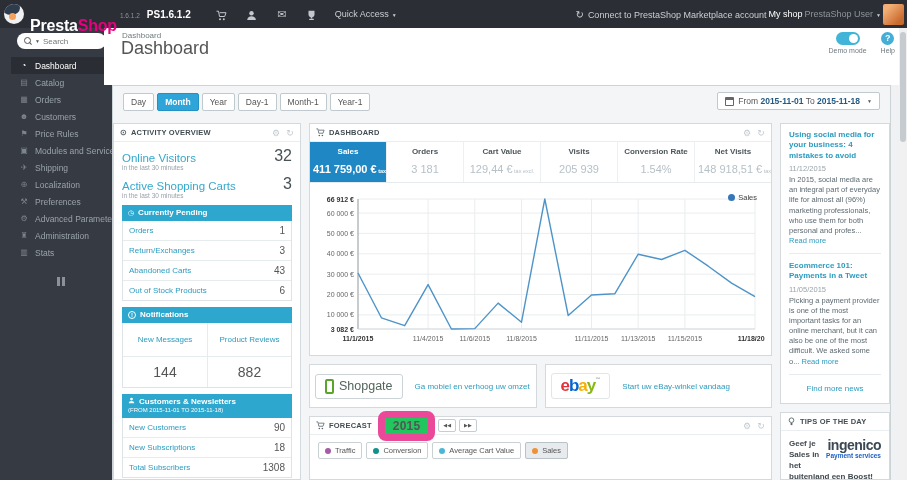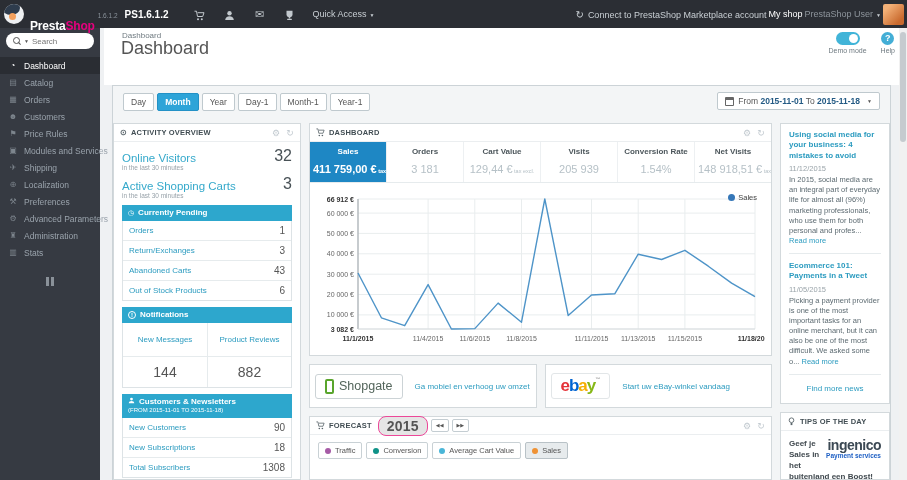--- a/index.html
+++ b/index.html
@@ -4,36 +4,36 @@
 <style>
   * { box-sizing:border-box; margin:0; padding:0; }
   html,body { width:907px; height:480px; overflow:hidden; }
   body { font-family:"Liberation Sans",sans-serif; background:#eff1f3; position:relative; color:#555; }
 
   
   #topbar { position:absolute; top:0; left:0; right:0; height:28px; background:#2b2e34; display:flex; align-items:center; color:#c9cfd4; font-size:9px; z-index:9; }
   .logo { width:20px; height:20px; border-radius:50%; background:#eef0f2; margin:0 6px 0 4px; position:relative; overflow:hidden; flex:none; }
   .logo::before { content:""; position:absolute; left:-2px; top:-3px; width:18px; height:14px; background:#2e3c4d; border-radius:50%; }
   .logo::after { content:""; position:absolute; left:5px; top:9px; width:7px; height:7px; border-radius:50%; background:#f4a15e; }
-  .brand { font-size:12px; font-weight:bold; color:#fff; letter-spacing:-.2px;margin-top:24px; }
+  .brand { font-size:16px; font-weight:bold; color:#fff; letter-spacing:-.2px;margin-top:24px; }
   .brand-shop { color:#e6007e; }
   .brand-ver { font-size:6.5px; color:#8b939b; margin:2px 7px 0 3px; }
   .ps-ver { font-size:10px; font-weight:bold; color:#fff; margin-right:16px; }
   .tb-icon { width:30px; text-align:center; cursor:pointer; color:#c2c8cd; font-size:11px; line-height:28px; }
   .tb-icon svg { vertical-align:middle; }
   .quick { margin-left:8px; cursor:pointer; }
   .caret { font-size:5px; vertical-align:middle; margin-left:3px; color:#c9cfd4; }
   .tb-right { margin-left:auto; display:flex; align-items:center; gap:2px; padding-right:3px; }
   .tb-link { cursor:pointer; }
   .tb-link .ic { margin-right:4px; font-size:10px; }
   .tb-user { color:#8d949b; cursor:pointer; }
   .avatar { width:21px; height:21px; border-radius:2px; background:linear-gradient(135deg,#f2b077 20%,#c96a2e 80%); flex:none; cursor:pointer; }
 
   
-  #sidebar { position:absolute; top:28px; left:0; width:100px; bottom:0; background:#363a42; }
+  #sidebar { position:absolute; top:28px; left:0; width:112px; bottom:0; background:#363a42;padding-left:11px; }
   .search-box { margin:5px 6px 8px; background:#fff; border-radius:8px; height:16px; display:flex; align-items:center; padding:0 7px; gap:3px; }
   .mag { width:8px; height:8px; position:relative; flex:none; }
   .mag::before { content:""; position:absolute; width:5px; height:5px; border:1px solid #555; border-radius:50%; left:0; top:0; }
   .mag::after { content:""; position:absolute; width:3px; height:1px; background:#555; transform:rotate(45deg); left:5px; top:6px; }
   .search-box .caret { color:#555; margin:0; }
   .search-box input { border:0; outline:0; width:100%; font-size:8px; color:#555; font-family:inherit; background:transparent; }
   .side-item { display:flex; align-items:center; height:17px; padding:0 8px; gap:6px; color:#9aa3ac; font-size:8.5px; cursor:pointer; white-space:nowrap; }
   .side-item .si { width:10px; font-size:8px; color:#7d858d; text-align:center; flex:none; }
   .side-item.active { background:#2a2d33; color:#fff; }
   .side-item.active .si { color:#fff; }
@@ -117,21 +117,21 @@
   .mod-card { flex:1; height:44px; background:#fff; border:1px solid #d3d9dc; display:flex; align-items:center; padding:0 5px; gap:12px; }
   .sg-logo { display:flex; align-items:center; gap:5px; border:1px solid #ccd3d6; border-radius:3px; padding:4px 9px; background:#fff; cursor:pointer; }
   .sg-phone { width:9px; height:15px; border:2px solid #59a52c; border-radius:2px; }
   .sg-text { font-size:12.5px; color:#53655b; }
   .ebay-logo { border:1px solid #e2e6e8; border-radius:3px; padding:2px 9px; background:#fff; font-size:17px; font-weight:bold; letter-spacing:-1px; cursor:pointer; }
   .ebay-tm { font-size:5px; vertical-align:top; color:#999; letter-spacing:0; }
   .mod-link { font-size:8px; color:#2d9cc0; cursor:pointer; }
 
   
   #forecast { margin-top:8px; flex:1; min-height:0; }
-  .year-pill { border:1px solid #ec4899; border-radius:8px; padding:1px 8px; font-size:14px; color:#555; background:#e5e5e5; margin-left:6px; cursor:pointer; }
+  .year-pill { border:7px solid #ec4899; border-radius:8px; padding:1px 8px; font-size:12px; color:#555; background:#22c55e; margin-left:6px; cursor:pointer; }
   .nav-btn { border:1px solid #c4cdd2; background:#fff; border-radius:2px; font-size:5px; color:#555; padding:3px 4px; margin-left:3px; cursor:pointer; line-height:1; }
   .nav-prev::before { content:"◀◀"; }
   .nav-next::before { content:"▶▶"; }
   .fc-legend { display:flex; gap:4px; padding:7px 8px; }
   .leg-pill { display:flex; align-items:center; gap:4px; border:1px solid #c9d1d5; background:#fff; border-radius:2px; padding:3px 6px; font-size:7.5px; color:#555; cursor:pointer; }
   .leg-pill.active { background:#e7ebed; border-color:#b9c2c7; }
   .leg-dot { width:6px; height:6px; border-radius:50%; flex:none; }
 
   
   .news-body { padding:6px 8px; }

